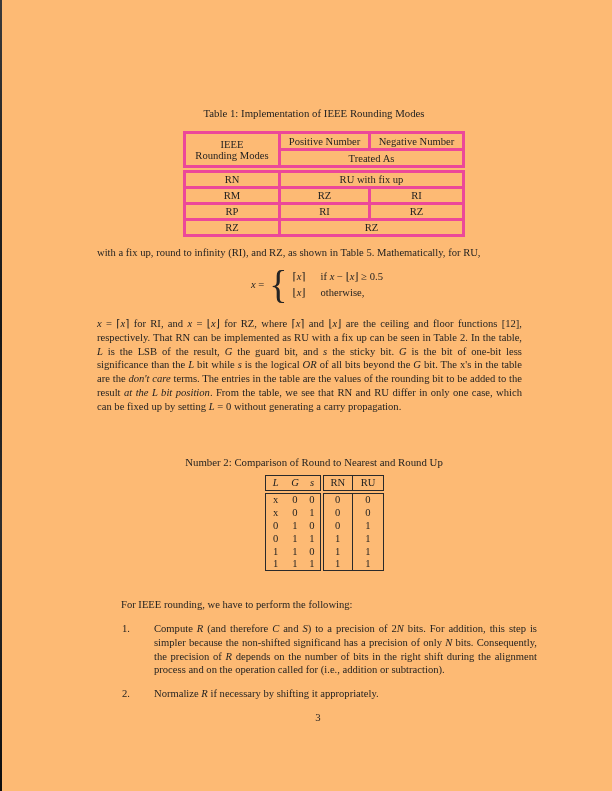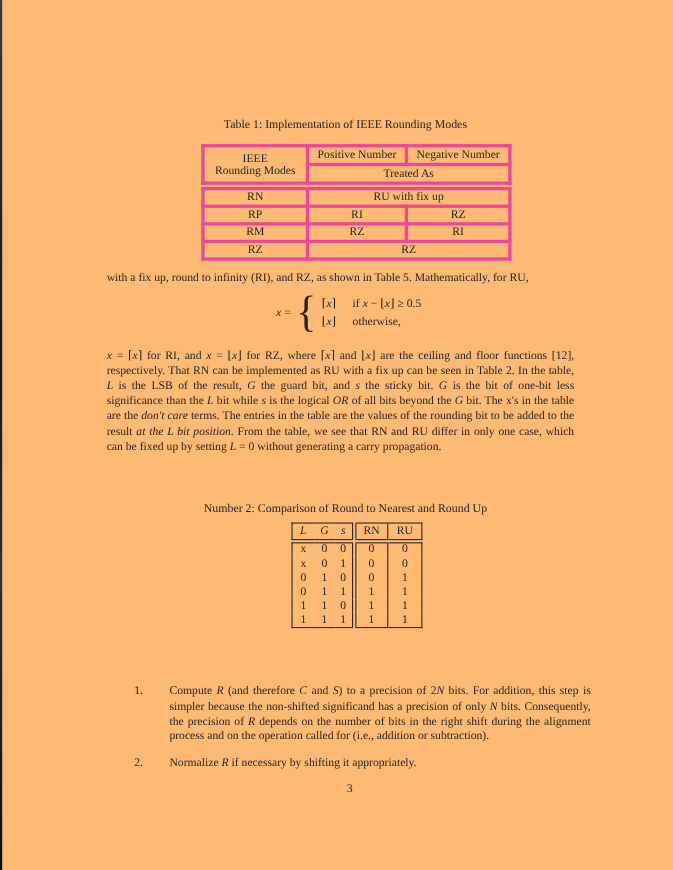--- a/index.html
+++ b/index.html
@@ -144,28 +144,28 @@
           <col class="c1">
           <col class="c2">
           <col class="c3">
         </colgroup>
       <tbody>
           <tr>
         <td>RN</td>
         <td colspan="2">RU with fix up</td>
       </tr>
       <tr>
+        <td>RM</td>
+        <td>RZ</td>
+        <td>RI</td>
+      </tr>
+      <tr>
         <td>RP</td>
         <td>RI</td>
         <td>RZ</td>
-      </tr>
-      <tr>
-        <td>RM</td>
-        <td>RZ</td>
-        <td>RI</td>
       </tr>
       <tr>
         <td>RZ</td>
         <td colspan="2">RZ</td>
       </tr>
     </tbody>
       </table>
   </div>
 
   <div class="para1">with a fix up, round to infinity (RI), and RZ, as shown in Table 5. Mathematically, for RU,</div>
@@ -254,20 +254,21 @@
         <td>1</td>
         <td>1</td>
         <td>1</td>
         <td class="rncol">1</td>
         <td class="rucol">1</td>
       </tr>
     </tbody>
       </table>
   </div>
 
+  <div class="list-intro">For IEEE rounding, we have to perform the following:</div>
 
   <div class="list-item li1">
     <div class="li-num">1.</div>
     <div class="li-text">Compute <i>R</i> (and therefore <i>C</i> and <i>S</i>) to a precision of 2<i>N</i> bits. For addition, this step is simpler because the non-shifted significand has a precision of only <i>N</i> bits. Consequently, the precision of <i>R</i> depends on the number of bits in the right shift during the alignment process and on the operation called for (i.e., addition or subtraction).</div>
   </div>
 
   <div class="list-item li2">
     <div class="li-num">2.</div>
     <div class="li-text">Normalize <i>R</i> if necessary by shifting it appropriately.</div>
   </div>

